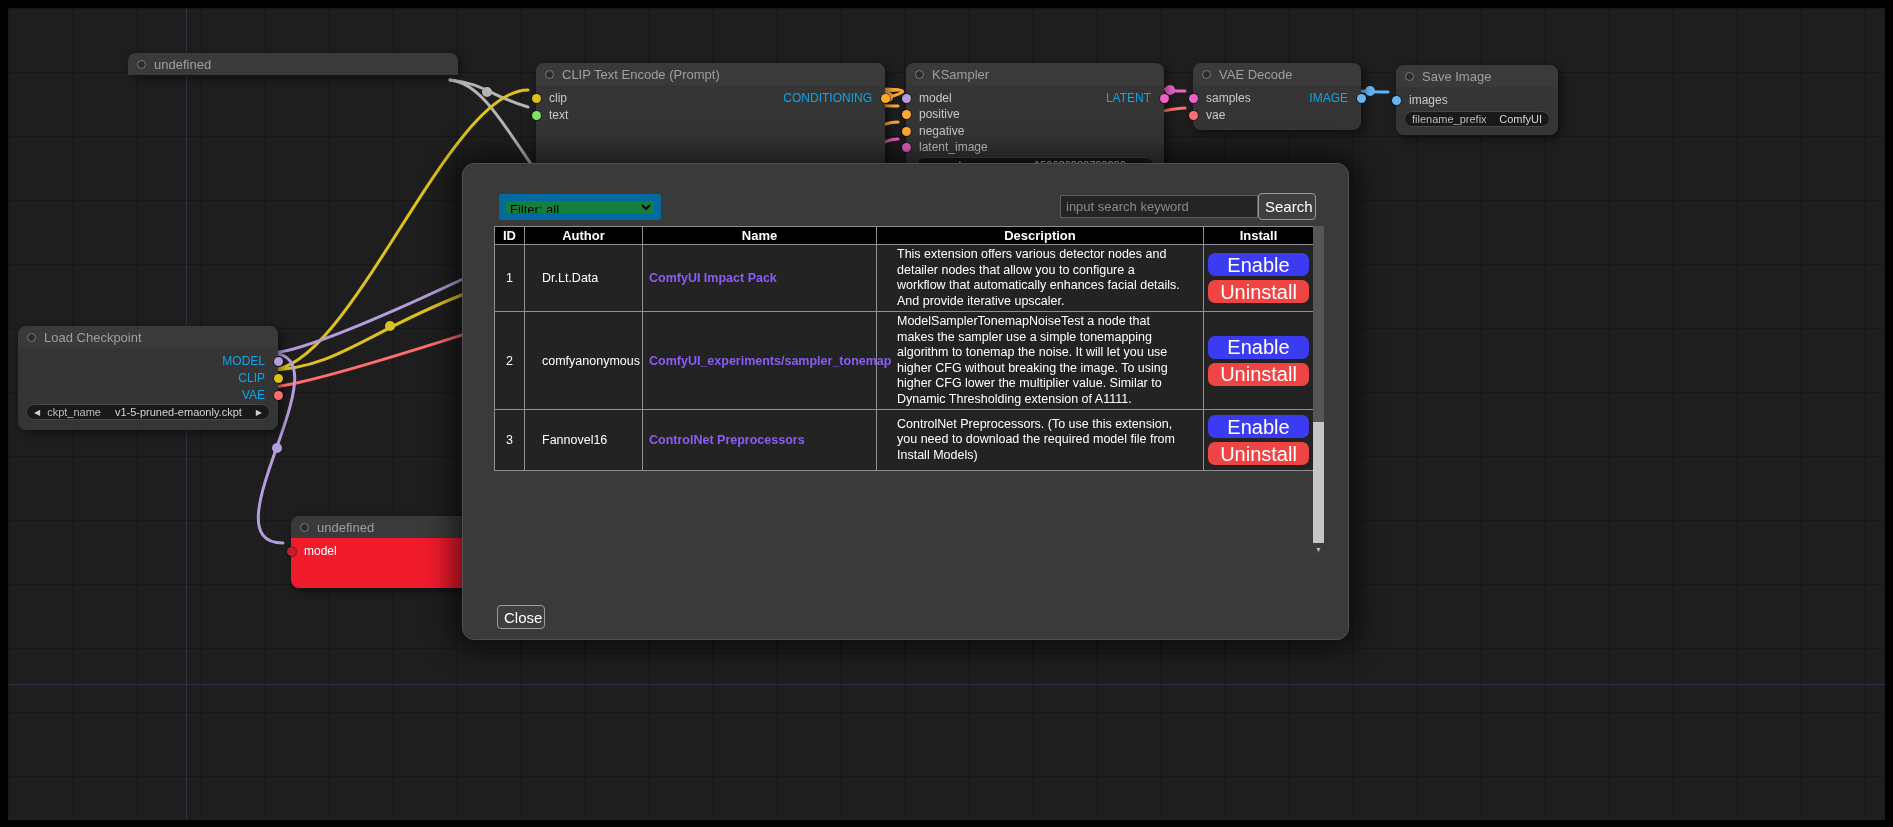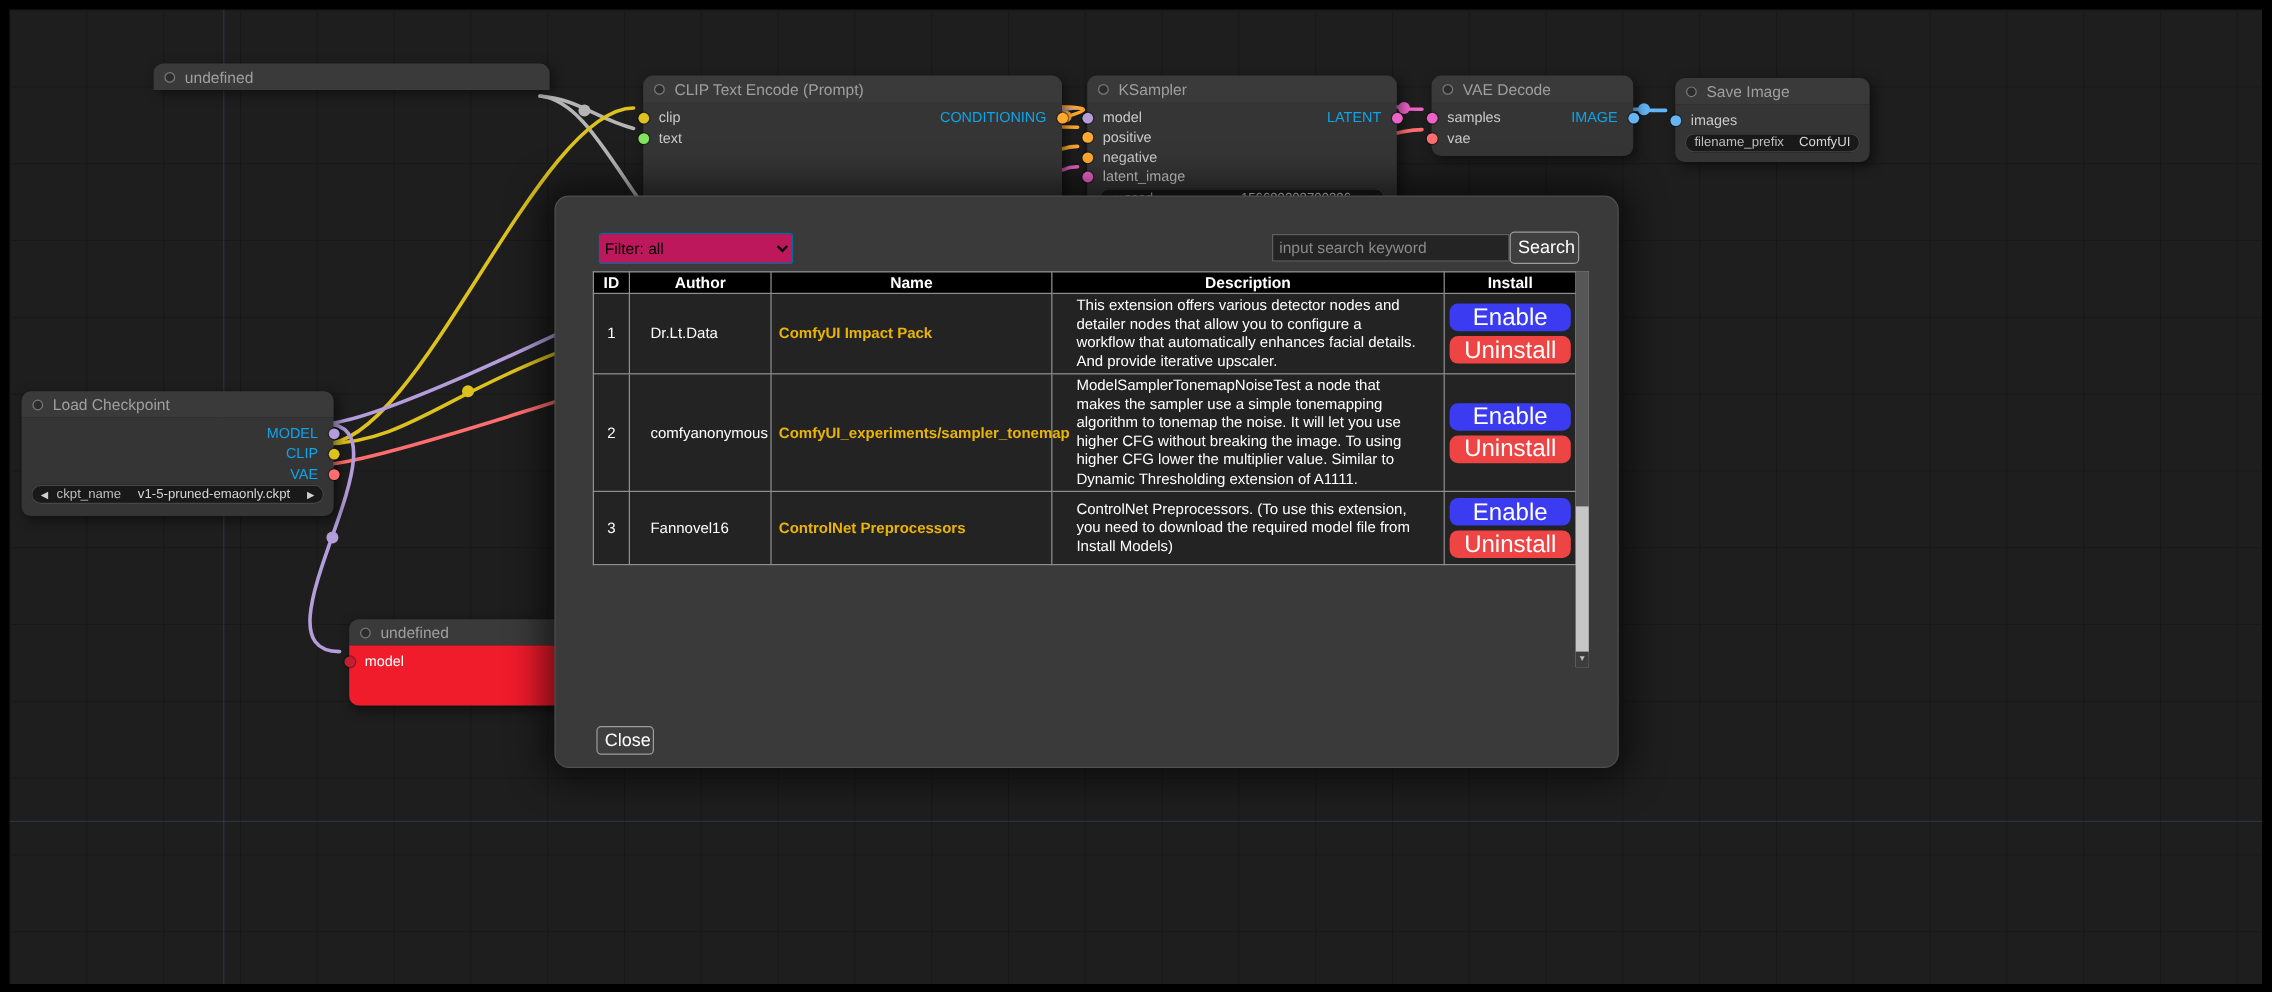--- a/index.html
+++ b/index.html
@@ -35,40 +35,40 @@
   .widget .arrow{font-size:8px;color:#cfcfcf;}
   .widget .wlabel{margin-left:7px;}
   .widget .wvalue{margin-left:auto;color:#d6d6d6;}
   .widget .arrow.r{margin-left:14px;}
 
   
   .dialog{position:absolute;left:462px;top:163px;width:885px;height:475px;z-index:10;
     background:#3a3a3a;border:1px solid #4f4f4f;border-radius:12px;
     box-shadow:0 0 28px 10px rgba(0,0,0,.55);}
   .filter-select{position:absolute;left:36px;top:30px;width:162px;height:26px;font-size:13px;
-    font-family:"Liberation Sans",sans-serif;background:#be185d;color:#000;border:1px solid #0369a1;border-radius:3px;}
+    font-family:"Liberation Sans",sans-serif;background:#15803d;color:#000;border:7px solid #0369a1;border-radius:3px;}
   .search-input{position:absolute;left:597px;top:31px;width:186px;height:21px;background:#242424;
     border:1px solid #5f5f5f;color:#ddd;font-size:13px;padding:0 5px;font-family:"Liberation Sans",sans-serif;}
   .search-input::placeholder{color:#8a8a8a;}
   .btn{background:#3f3f3f;border:1px solid #9c9c9c;border-radius:4px;color:#fff;font-size:15px;
     font-family:"Liberation Sans",sans-serif;cursor:pointer;}
   .search-btn{position:absolute;left:795px;top:29px;width:58px;height:27px;}
   .close-btn{position:absolute;left:34px;top:441px;width:48px;height:24px;}
 
   .table-wrap{position:absolute;left:31px;top:62px;width:830px;height:330px;}
   table.ext{border-collapse:collapse;width:819px;table-layout:fixed;}
   table.ext th, table.ext td{border:1px solid #8f8f8f;}
   table.ext th{background:#000;color:#fff;font-size:13px;font-weight:bold;height:17px;padding:0;}
   table.ext td{background:#232323;color:#fff;font-size:12.5px;vertical-align:middle;}
   col.c-id{width:30px;} col.c-author{width:118px;} col.c-name{width:234px;}
   col.c-desc{width:327px;} col.c-install{width:110px;}
   td.c-id{text-align:center;font-size:13px;}
   td.c-author{padding:0 17px;font-size:13px;}
   td.c-name{padding:0 6px;}
-  td.c-name a{color:#eab308;font-weight:bold;text-decoration:none;font-size:12.5px;}
+  td.c-name a{color:#8b5cf6;font-weight:bold;text-decoration:none;font-size:12.5px;}
   td.c-desc{padding:2px 20px;line-height:15.5px;}
   td.c-install{text-align:center;}
   .btn-stack{display:flex;flex-direction:column;align-items:center;gap:4px;padding:4px 0;}
   .pill-btn{width:101px;height:23px;border:none;border-radius:7px;color:#fff;font-size:20px;line-height:22px;
     font-family:"Liberation Sans",sans-serif;cursor:pointer;padding:0;}
   .pill-enable{background:#3b3bf2;}
   .pill-uninstall{background:#ef4444;}
 
   .scrollbar{position:absolute;right:0;top:0;width:11px;height:330px;background:#c6c6c6;}
   .scroll-thumb{position:absolute;left:0;top:0;width:11px;height:196px;background:#565656;}

